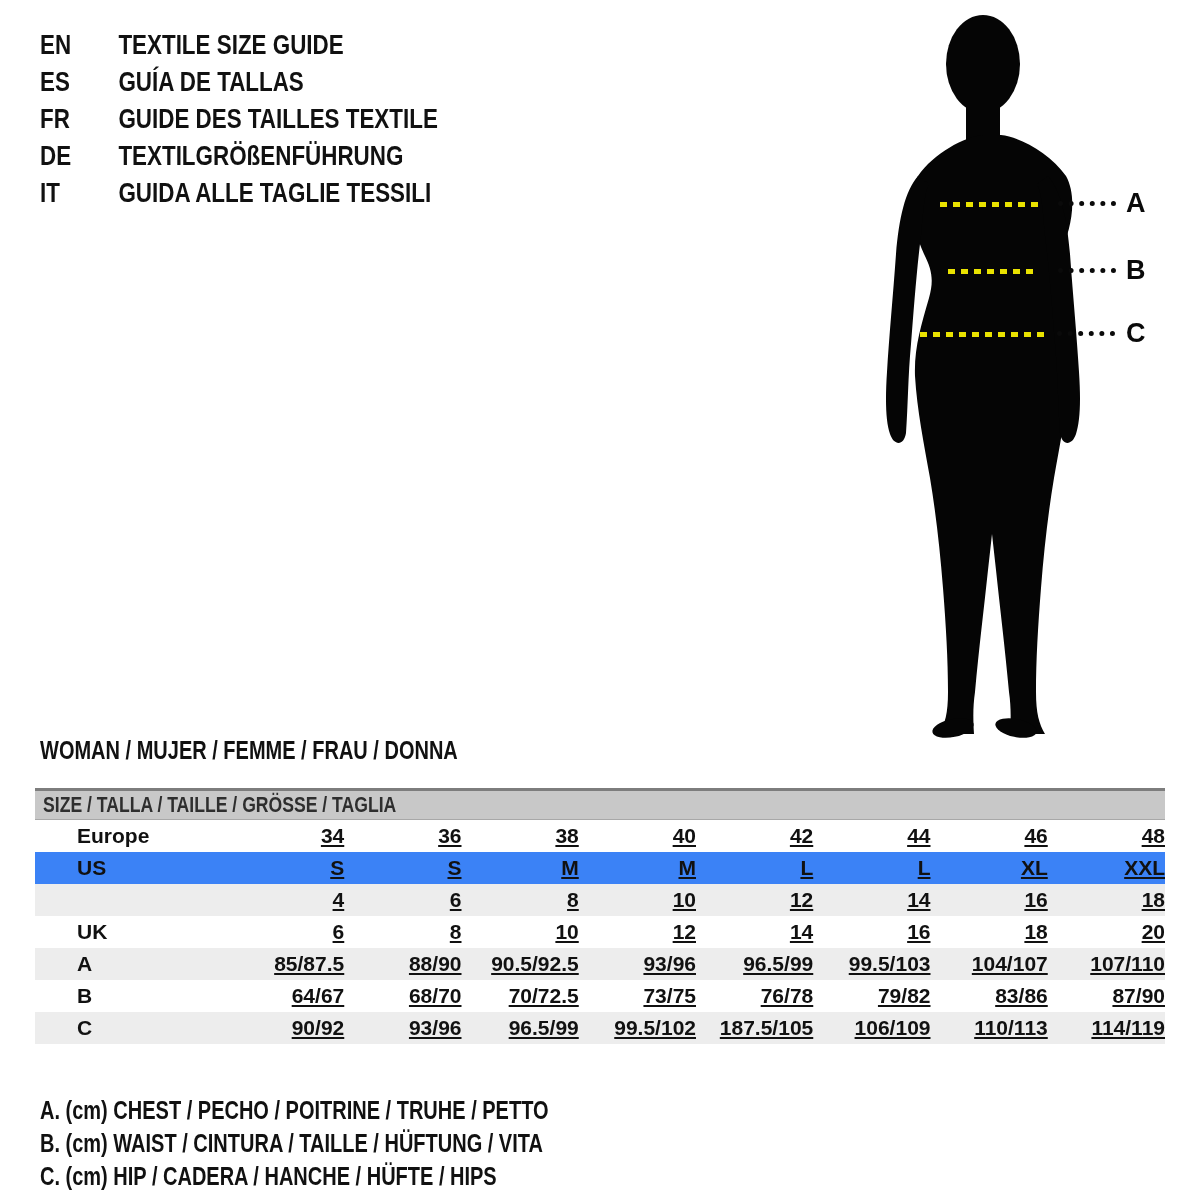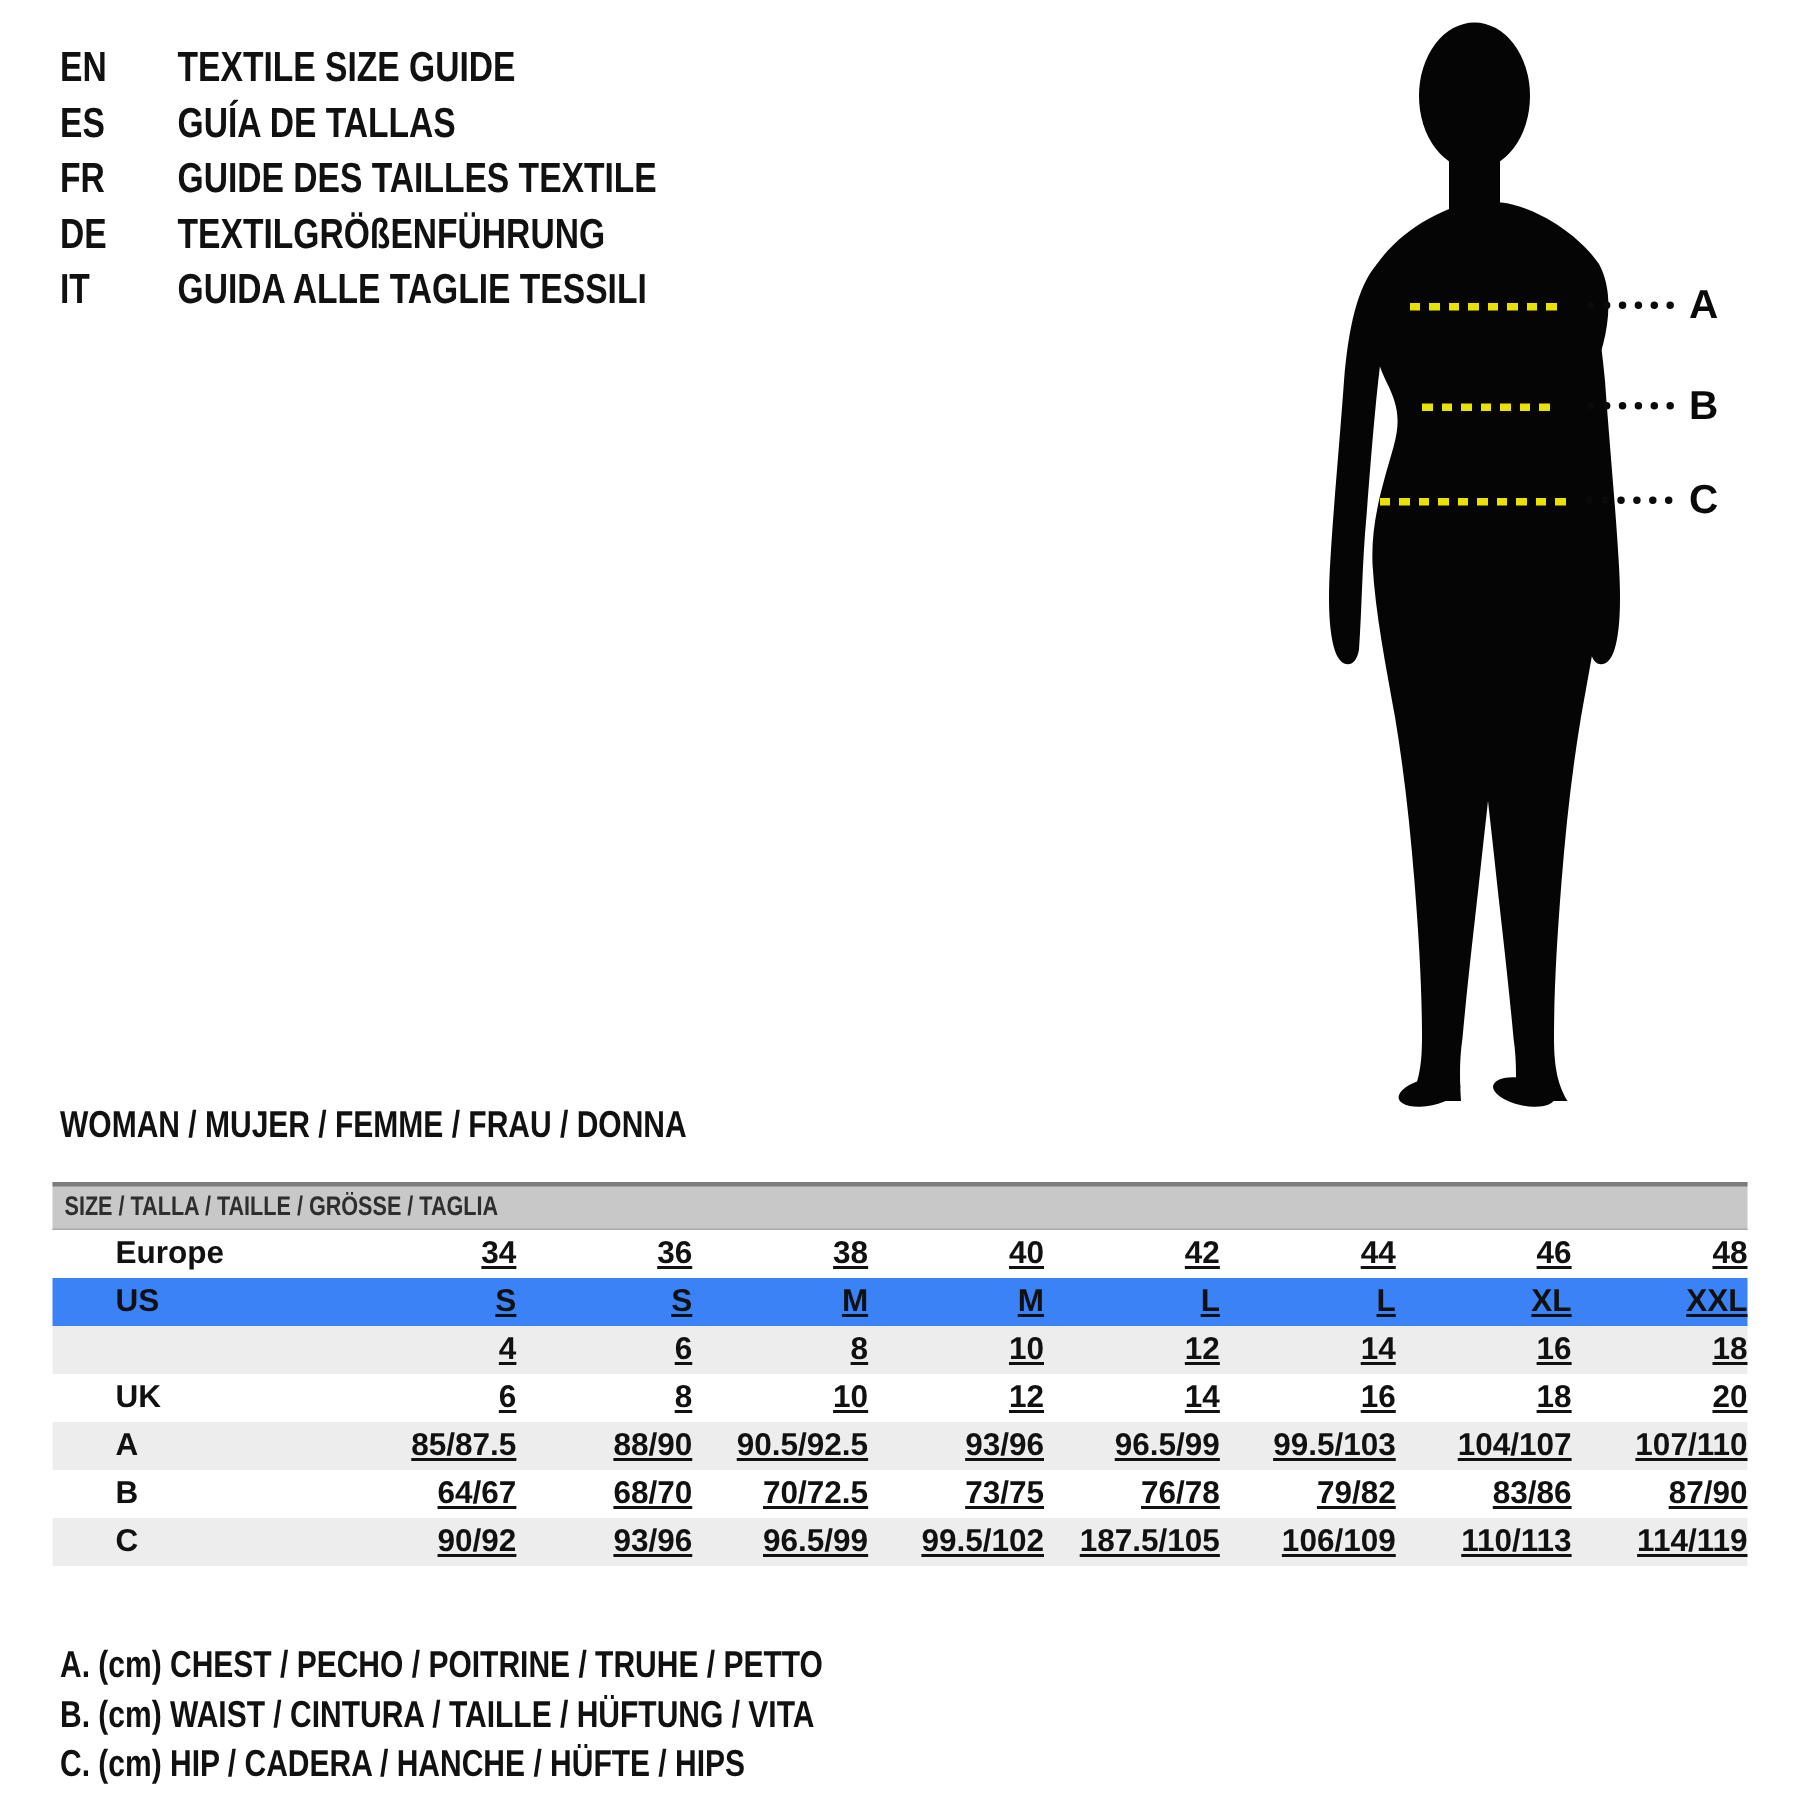--- a/index.html
+++ b/index.html
@@ -39,21 +39,21 @@
   .measure-c .dots{left:137px;width:58px;}
   .measure-c .mlabel{left:206px;}
 
   
   .section-heading{position:absolute;left:40px;top:736px;margin:0;
       font-size:25px;font-weight:700;text-decoration:underline;}
 
   
   .size-table{position:absolute;left:35px;top:788px;width:1130px;font-weight:700;}
   .thead{height:28px;line-height:27px;background:#c8c8c8;border-top:3px solid #7d7d7d;
-         border-bottom:1px solid #a8a8a8;color:#2e2e2e;font-size:18px;padding-left:8px;}
+         border-bottom:1px solid #a8a8a8;color:#2e2e2e;font-size:22px;padding-left:8px;}
   .trow{display:flex;height:32px;line-height:32px;font-size:21px;}
   .trow .tlabel{flex:0 0 150px;padding-left:6px;text-align:left;margin-left:36px;}
   .trow .tcell{flex:1;text-align:right;text-decoration:underline;}
 
   
   .legend{position:absolute;left:40px;top:1094px;}
   .legend-line{height:33px;line-height:33px;font-size:25px;font-weight:700;
       transform:scaleX(0.8);transform-origin:0 0;white-space:nowrap;}
 </style>
 </head>

